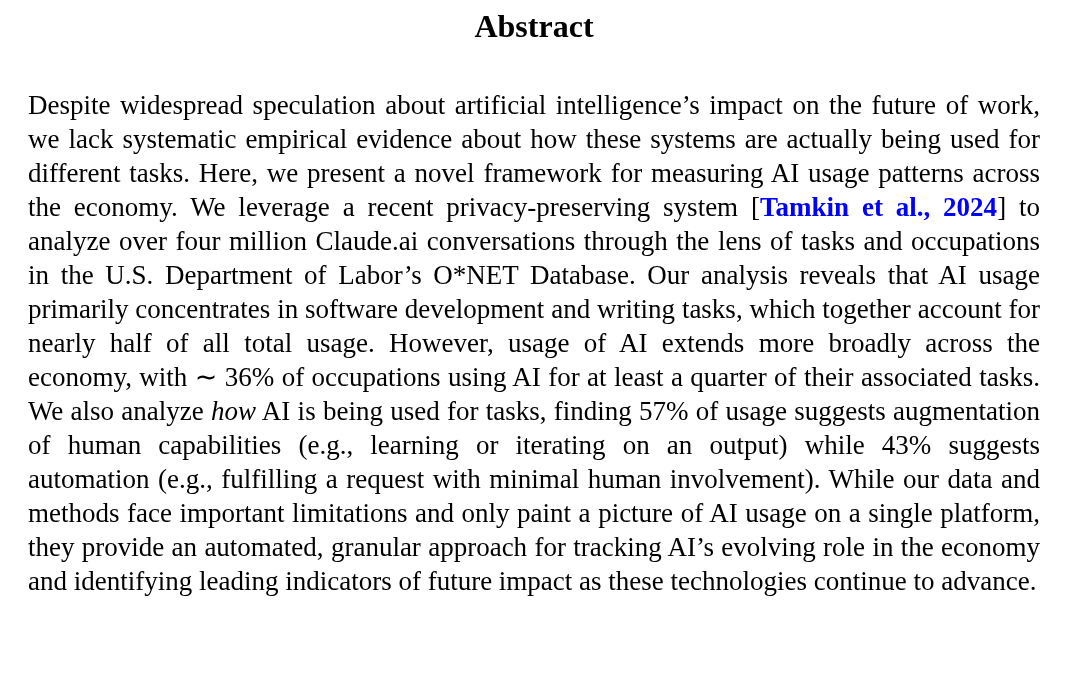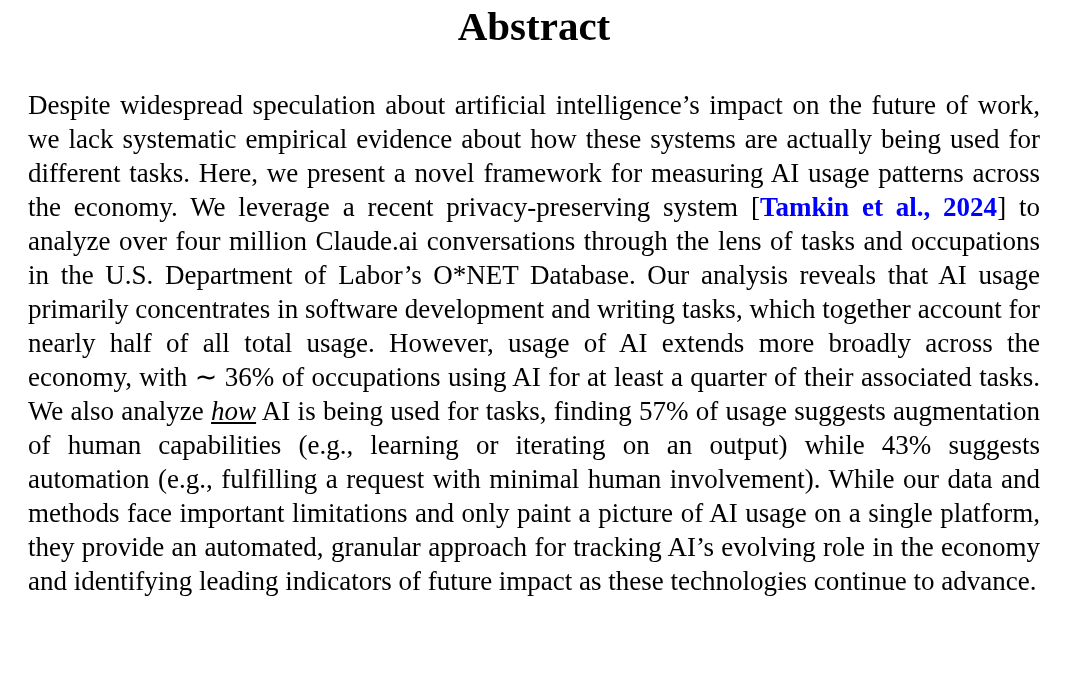--- a/index.html
+++ b/index.html
@@ -14,42 +14,41 @@
     font-family: "Liberation Serif", serif;
     color: #000000;
   }
   .page {
     box-sizing: border-box;
     padding: 8px 0 0 28px;
   }
   .abstract-title {
     width: 1012px;
     text-align: center;
-    font-size: 41px;
+    font-size: 32px;
     line-height: 36px;
     font-weight: bold;
     margin: 0 0 44px 0;
   }
   .abstract-body {
     width: 1012px;
     margin: 0;
     font-size: 27px;
     line-height: 34px;
     text-align: justify;
     hyphens: none;
   }
   .cite-link {
     color: #0000ff;
     text-decoration: none;
     cursor: pointer;
     font-weight: bold;
   }
   .abstract-body em {
     font-style: italic;
-    text-decoration: underline;
   }
 </style>
 </head>
 <body>
 
 <div class="page">
   <h1 class="abstract-title">Abstract</h1>
   <p class="abstract-body"><span>Despite widespread speculation about artificial intelligence’s impact on the future of work, we lack systematic empirical evidence about how these systems are actually being used for different tasks. Here, we present a novel framework for measuring AI usage patterns across the economy. We leverage a recent privacy-preserving system [</span><a class="cite-link">Tamkin et al., 2024</a><span>] to analyze over four million Claude.ai conversations through the lens of tasks and occupations in the U.S. Department of Labor’s O*NET Database. Our analysis reveals that AI usage primarily concentrates in software development and writing tasks, which together account for nearly half of all total usage. However, usage of AI extends more broadly across the economy, with ∼ 36% of occupations using AI for at least a quarter of their associated tasks. We also analyze </span><em>how</em><span> AI is being used for tasks, finding 57% of usage suggests augmentation of human capabilities (e.g., learning or iterating on an output) while 43% suggests automation (e.g., fulfilling a request with minimal human involvement). While our data and methods face important limitations and only paint a picture of AI usage on a single platform, they provide an automated, granular approach for tracking AI’s evolving role in the economy and identifying leading indicators of future impact as these technologies continue to advance.</span></p>
 </div>
 

